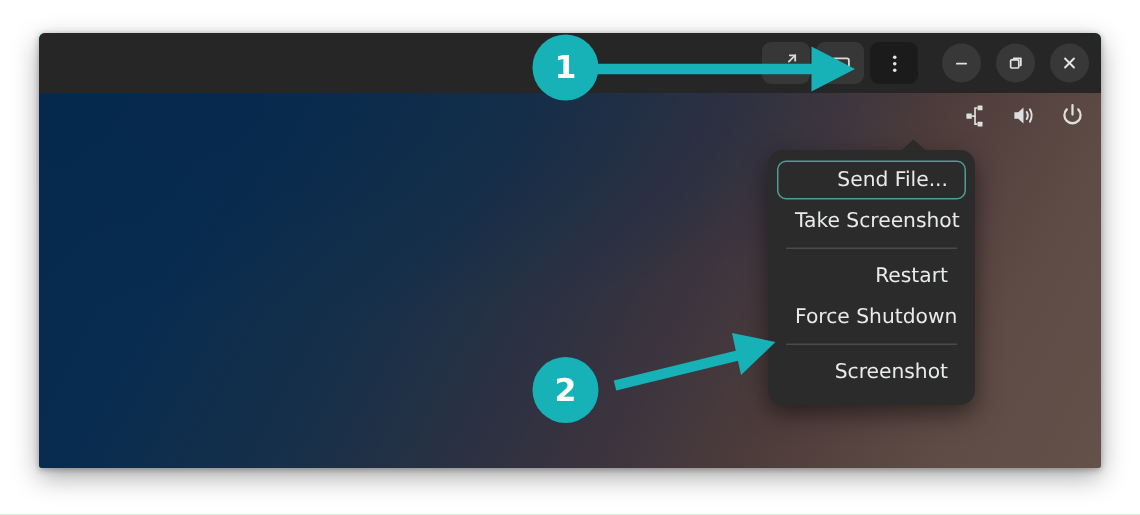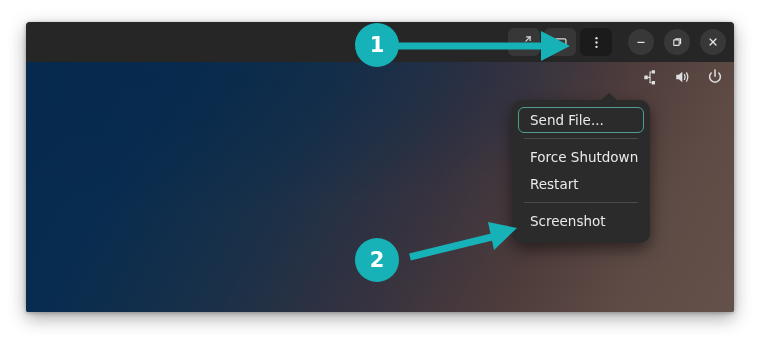--- a/index.html
+++ b/index.html
@@ -19,20 +19,21 @@
   #window {
     position: absolute;
     left: 26px;
     top: 22px;
     width: 708px;
     height: 290px;
     border-radius: 4px 4px 2px 2px;
     box-shadow: 0 6px 18px rgba(0,0,0,0.34), 0 1px 4px rgba(0,0,0,0.28);
     overflow: hidden;
     background: #22c55e;
+    text-align: right;
   }
 
   
   #titlebar {
     position: absolute;
     left: 0; top: 0;
     width: 100%;
     height: 40px;
     background: #262626;
     display: flex;
@@ -264,25 +265,26 @@
           <path d="M4.6 4.4 A4.8 4.8 0 1 0 11.4 4.4"></path>
           <path d="M8 1.8 V7.4"></path>
         </g>
       </svg>
     </div>
 
     <div id="menu">
       <div id="menu-arrow"></div>
 
       <div class="mi focus">Send File...</div>
+      <div class="mi">Take Screenshot</div>
 
       <div class="mi-sep"></div>
 
+      <div class="mi">Restart</div>
       <div class="mi">Force Shutdown</div>
-      <div class="mi">Restart</div>
 
       <div class="mi-sep"></div>
 
       <div class="mi">Screenshot</div>
     </div>
 
   </div>
 </div>
 
 <svg id="annot" viewBox="0 0 760 343">

